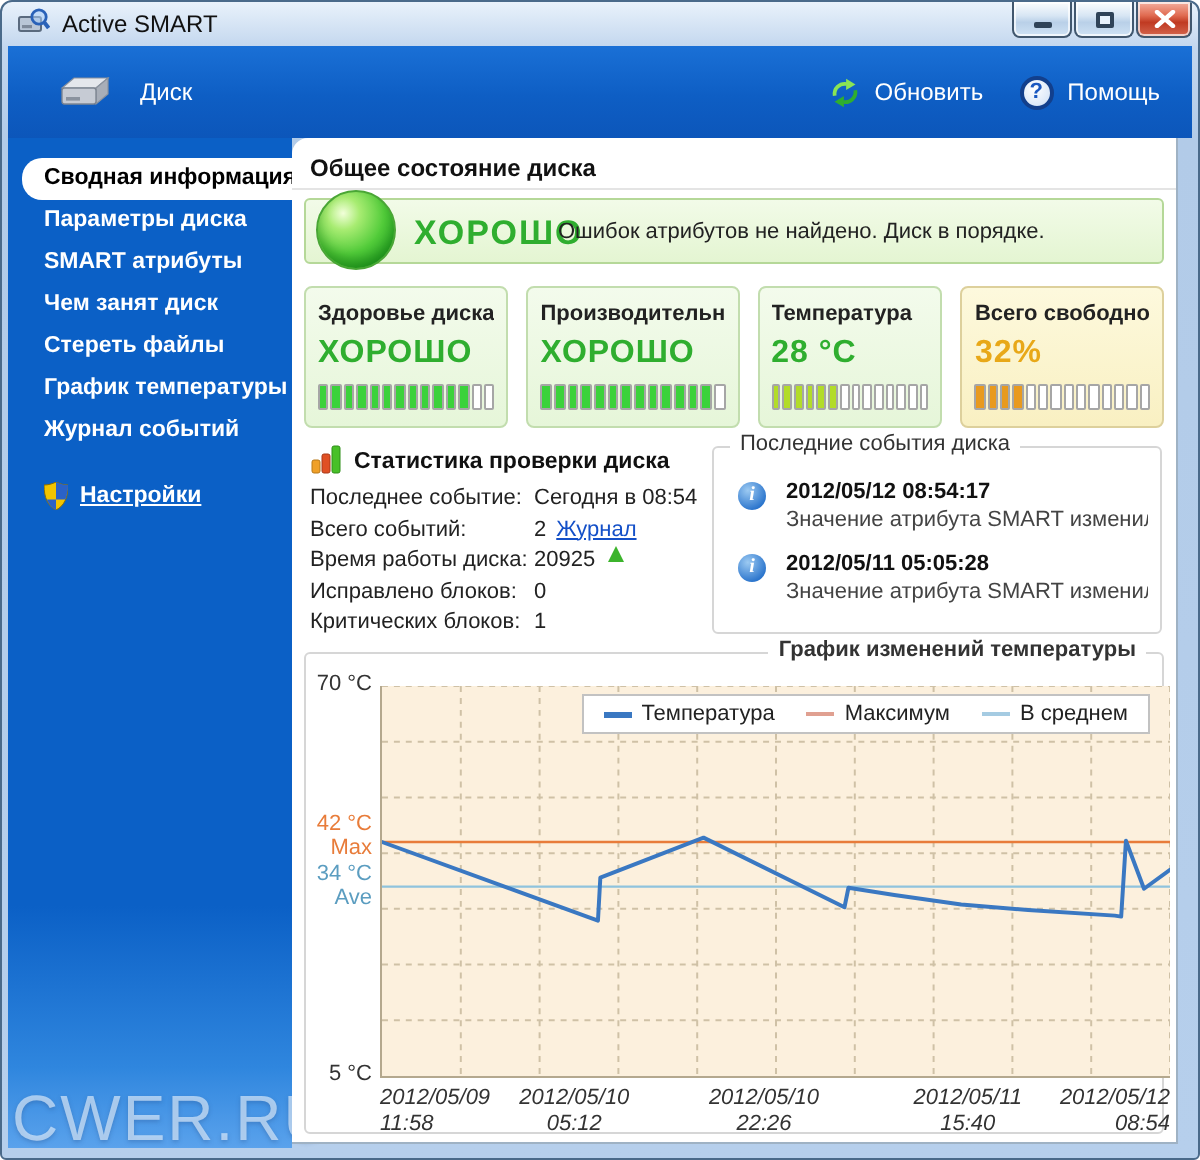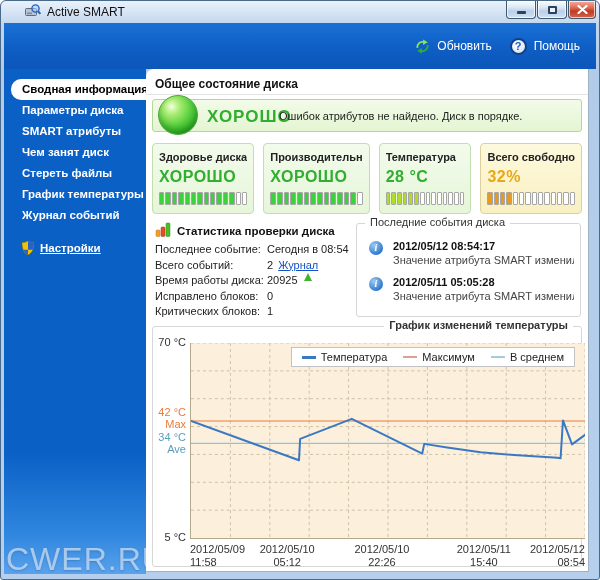--- a/index.html
+++ b/index.html
@@ -1,21 +1,21 @@
 <!DOCTYPE html>
 <html><head>
 <meta charset="utf-8">
 <style>
   html,body{margin:0;padding:0;width:600px;height:580px;overflow:hidden;background:#fff;
     font-family:"Liberation Sans","DejaVu Sans",sans-serif;}
   *{box-sizing:border-box;}
   .window{position:absolute;inset:0;border:1px solid #4a6a8a;border-radius:6px 6px 3px 3px;
     overflow:hidden;background:linear-gradient(180deg,#e9f2fb 0%,#c2d6ee 4%,#b2cbe8 12%,#b6cfec 100%);}
   
-  .titlebar{position:absolute;top:0;left:0;right:0;height:22px;display:flex;align-items:center;padding-left:24px;}
+  .titlebar{position:absolute;top:0;left:0;right:0;height:22px;display:flex;align-items:center;padding-left:8px;}
   .titlebar .title{font-size:12px;color:#111;margin-left:6px;}
   .winbtns{position:absolute;top:0;right:3px;display:flex;}
   .wbtn{height:18px;border:1px solid #41576e;border-top:none;border-radius:0 0 4px 4px;
     display:flex;align-items:center;justify-content:center;margin-left:1px;
     background:linear-gradient(#fbfdfe,#d8e6f4 40%,#b9d0e8 60%,#cfe2f4);box-shadow:inset 0 0 0 1px rgba(255,255,255,.7);}
   .wbtn.min,.wbtn.max{width:30px;}
   .wbtn.close{width:28px;background:linear-gradient(#f4b0a0,#e06a50 40%,#c03a22 60%,#d4654e);}
   .glyph-min{display:block;width:9px;height:3px;background:#2f4358;border-radius:1px;margin-top:6px;}
   .glyph-max{display:block;width:9px;height:8px;border:2px solid #2f4358;border-radius:1px;background:#e8f2fc;}
   
@@ -87,21 +87,21 @@
     border-left:1px solid #b4a88e;border-bottom:1px solid #b4a88e;}
   .plot svg{position:absolute;inset:0;width:100%;height:100%;}
   .gl{stroke:#cfc1a6;stroke-width:1;stroke-dasharray:3 3;}
   .ylab{position:absolute;left:0;width:33px;text-align:right;font-size:11px;color:#333;line-height:11px;}
   .refy{position:absolute;left:0;width:33px;text-align:right;font-size:11px;line-height:11.5px;}
   .chart-legend{position:absolute;top:20px;right:6px;display:flex;align-items:center;gap:16px;
     background:#fff;border:1px solid #c2c2c2;padding:3px 10px;font-size:11px;color:#222;}
   .chart-legend .item{display:flex;align-items:center;gap:5px;}
   .swatch{display:inline-block;width:14px;height:2px;}
   .xlabels{position:absolute;left:37px;width:395px;top:216px;height:28px;font-size:11px;color:#333;}
-  .xtick{position:absolute;top:0;line-height:13px;white-space:nowrap;}
+  .xtick{position:absolute;top:0;line-height:13px;white-space:nowrap;font-style:italic;}
   .xtick.c{transform:translateX(-50%);text-align:center;}
   .xtick.r{right:0;text-align:right;}
 </style>
 </head>
 <body>
 
 <div class="window">
 
   <div class="titlebar">
     <span>
@@ -122,20 +122,29 @@
         </div>
       <div class="wbtn close">
         <svg width="11" height="9" viewBox="0 0 11 9">
             <path d="M1.5 1 L9.5 8 M9.5 1 L1.5 8" stroke="#fff" stroke-width="2.2" stroke-linecap="round"></path>
           </svg>
       </div>
     </div>
   </div>
 
   <div class="toolbar">
+    <div class="tb-disk">
+      <svg width="28" height="18" viewBox="0 0 28 18">
+        <path d="M3 7 L9 2 H26 L20 7 Z" fill="#e4e7ec" stroke="#8a929e" stroke-width=".6"></path>
+        <path d="M20 7 L26 2 V10 L20 15 Z" fill="#a8aeb8" stroke="#8a929e" stroke-width=".6"></path>
+        <rect x="3" y="7" width="17" height="8" rx="1.2" fill="#c6cbd4" stroke="#7e8692" stroke-width=".7"></rect>
+        <rect x="5" y="11.5" width="7" height="1.8" fill="#8a929e"></rect>
+      </svg>
+      <span>Диск</span>
+    </div>
     <div class="tb-right">
       <div class="tb-btn">
         <svg width="15" height="15" viewBox="0 0 16 16">
           <path d="M2.5 9.5 A5.5 5.5 0 0 1 9 3.2" fill="none" stroke="#8ae455" stroke-width="2"></path>
           <polygon points="8.6,0.4 13.6,3.4 8.6,6.4" fill="#8ae455"></polygon>
           <path d="M13.5 6.5 A5.5 5.5 0 0 1 7 12.8" fill="none" stroke="#2fae2f" stroke-width="2"></path>
           <polygon points="7.4,9.6 2.4,12.6 7.4,15.6" fill="#2fae2f"></polygon>
         </svg>
         <span>Обновить</span>
       </div>

